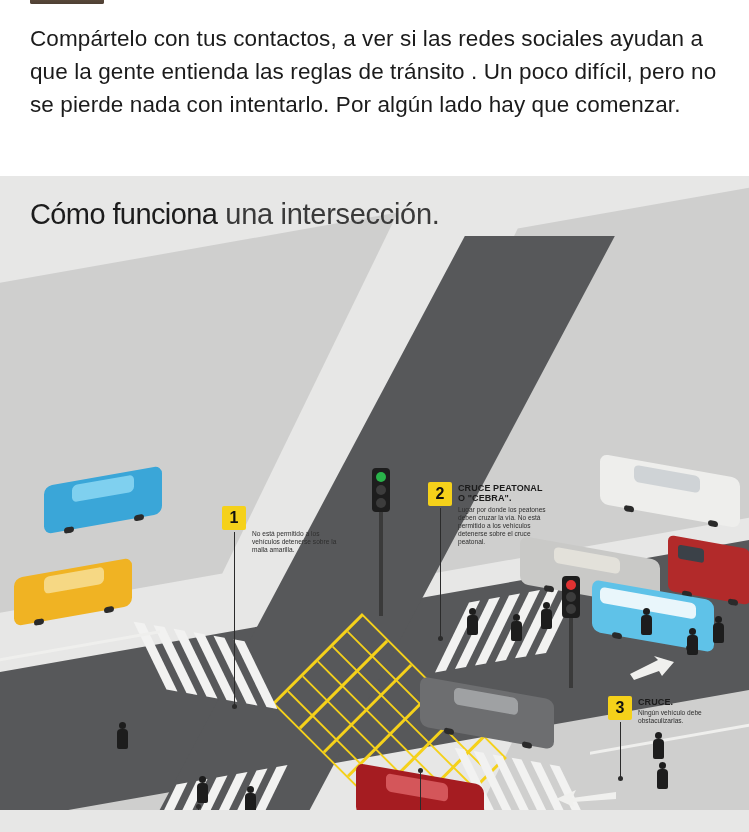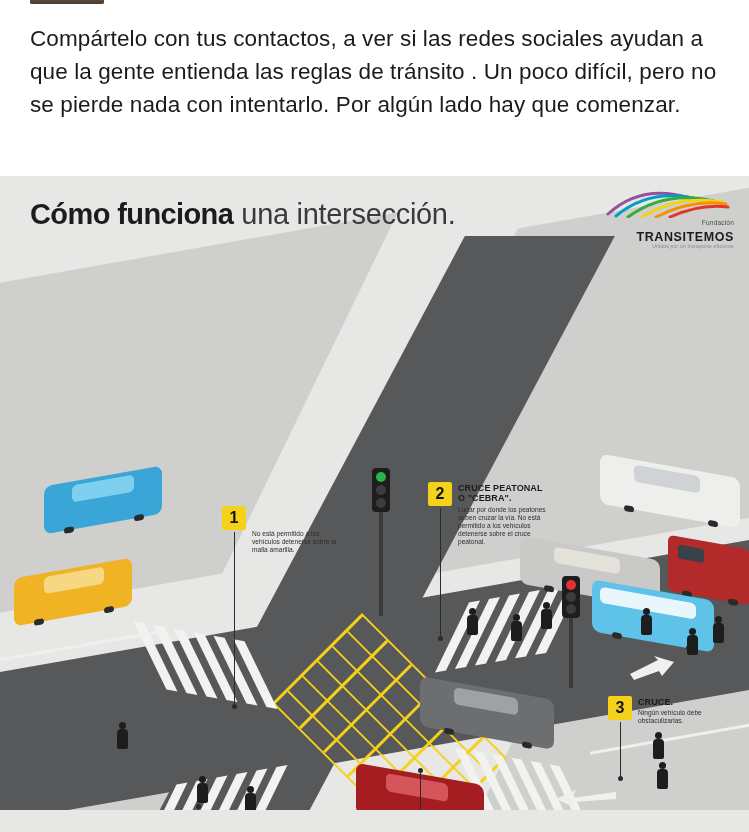--- a/index.html
+++ b/index.html
@@ -70,21 +70,21 @@
   .ig-title {
     position: absolute;
     left: 30px;
     top: 22px;
     font-size: 29px;
     line-height: 32px;
     color: #1c1c1c;
     white-space: nowrap;
   }
   .ig-title b {
-    font-weight: bold;
+    font-weight: normal;
     letter-spacing: -0.6px;
   }
   .ig-title span.light {
     font-weight: normal;
     color: #3a3a3a;
     letter-spacing: -0.3px;
   }
 
   
   .logo-wrap {
@@ -458,33 +458,20 @@
         <div class="lamp" style="top:16px; background:#3c3c3c;"></div>
         <div class="lamp" style="top:28px; background:#3c3c3c;"></div>
       </div>
     </div>
 
     <div class="ig-title">
       <b>Cómo funciona</b>
       <span class="light">una intersección.</span>
     </div>
 
-    <div class="logo-wrap">
-      <svg class="logo-ribbons" viewBox="0 0 124 30">
-        <path d="M2 26 C28 2, 58 2, 84 10" stroke="#9a4f9e" stroke-width="3" fill="none" stroke-linecap="round"></path>
-        <path d="M10 28 C36 6, 66 4, 96 12" stroke="#00a0c6" stroke-width="3" fill="none" stroke-linecap="round"></path>
-        <path d="M22 29 C48 10, 78 6, 108 13" stroke="#3aa935" stroke-width="3" fill="none" stroke-linecap="round"></path>
-        <path d="M36 29 C60 14, 86 9, 116 14" stroke="#f5d11a" stroke-width="3" fill="none" stroke-linecap="round"></path>
-        <path d="M50 29 C72 18, 94 12, 120 16" stroke="#f39200" stroke-width="3" fill="none" stroke-linecap="round"></path>
-        <path d="M64 29 C82 21, 100 16, 122 19" stroke="#e5332a" stroke-width="3" fill="none" stroke-linecap="round"></path>
-      </svg>
-      <div class="logo-found">Fundación</div>
-      <div class="logo-name">TRANSITEMOS</div>
-      <div class="logo-tag">Unidos por un transporte eficiente</div>
-    </div>
 
     <div class="callout" style="left:222px; top:330px; width:130px; height:120px;">
       <div class="num">1</div>
       <div class="cal-body" style="left:30px; top:24px; width:96px;">No está permitido a los vehículos detenerse sobre la malla amarilla.</div>
       <div class="leader" style="left:12px; top:26px; height:174px;"></div>
       <div class="leader-dot" style="left:10px; top:198px;"></div>
     </div>
 
     <div class="callout" style="left:428px; top:306px; width:130px; height:150px;">
       <div class="num">2</div>

